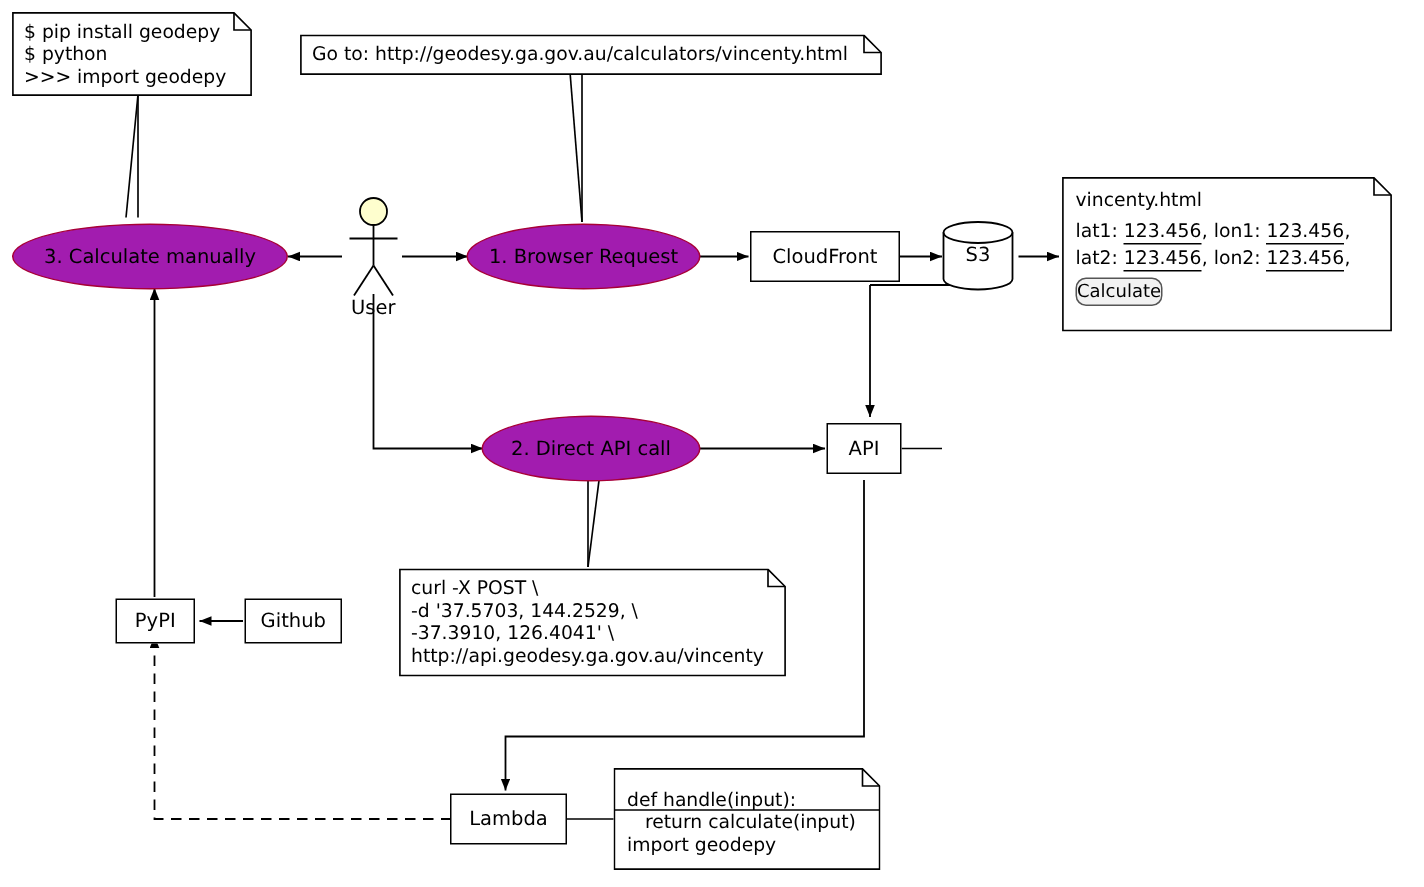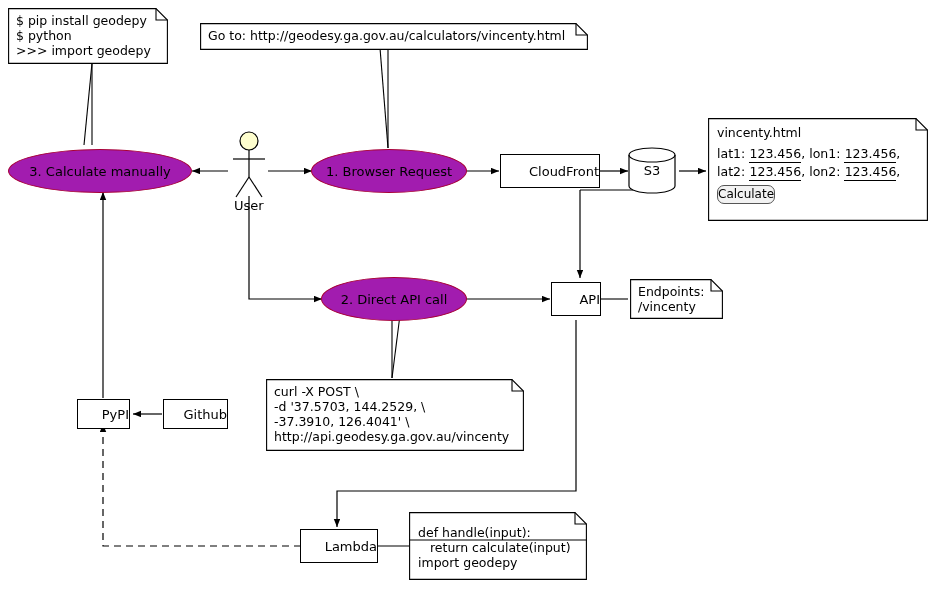--- a/index.html
+++ b/index.html
@@ -38,21 +38,21 @@
     color: #000000;
     font-size: 13px;
     white-space: nowrap;
   }
   
   .box {
     border: 1.2px solid #000000;
     background: #ffffff;
     display: flex;
     align-items: center;
-    justify-content: flex-end;
+    justify-content: center;
     color: #000000;
     font-size: 13px;
     white-space: nowrap;
   }
   
   .note {
     position: absolute;
     background: #ffffff;
     color: #000000;
     font-size: 12.5px;
@@ -89,21 +89,21 @@
   
   .formline {
     white-space: nowrap;
     font-size: 12.5px;
     line-height: 17px;
   }
   .inputfield {
     display: inline-block;
     border-bottom: 1px solid #000000;
     min-width: 52px;
-    text-align: right;
+    text-align: left;
     font-size: 12.5px;
   }
   .calcbtn {
     display: inline-block;
     border: 1px solid #555555;
     border-radius: 7px;
     padding: 1px 0;
     background: #f2f2f2;
     font-size: 12px;
     margin-top: 4px;
@@ -207,28 +207,20 @@
       <div class="formline">
         <span>lat2:</span>
         <span class="inputfield">123.456</span><span>,</span>
         <span>lon2:</span>
         <span class="inputfield">123.456</span><span>,</span>
       </div>
       <span class="calcbtn">Calculate</span>
     </div>
   </div>
 
-  <div class="note" style="left:630px; top:279px; width:93px; height:40px;">
-    <svg class="noteborder" viewBox="0 0 93 40" preserveAspectRatio="none">
-      <path d="M0.6,0.6 H81 L92.4,12 V39.4 H0.6 Z" fill="#ffffff" stroke="#000000" stroke-width="1.1"></path>
-      <path d="M81,0.6 V12 H92.4" fill="none" stroke="#000000" stroke-width="1.1"></path>
-    </svg>
-    <span class="notetext">Endpoints:
-/vincenty</span>
-  </div>
 
   <div class="note" style="left:266px; top:379px; width:258px; height:72px;">
     <svg class="noteborder" viewBox="0 0 258 72" preserveAspectRatio="none">
       <path d="M0.6,0.6 H246 L257.4,12 V71.4 H0.6 Z" fill="#ffffff" stroke="#000000" stroke-width="1.1"></path>
       <path d="M246,0.6 V12 H257.4" fill="none" stroke="#000000" stroke-width="1.1"></path>
     </svg>
     <span class="notetext">curl -X POST \
 -d '37.5703, 144.2529, \
 -37.3910, 126.4041' \
 http://api.geodesy.ga.gov.au/vincenty</span>

